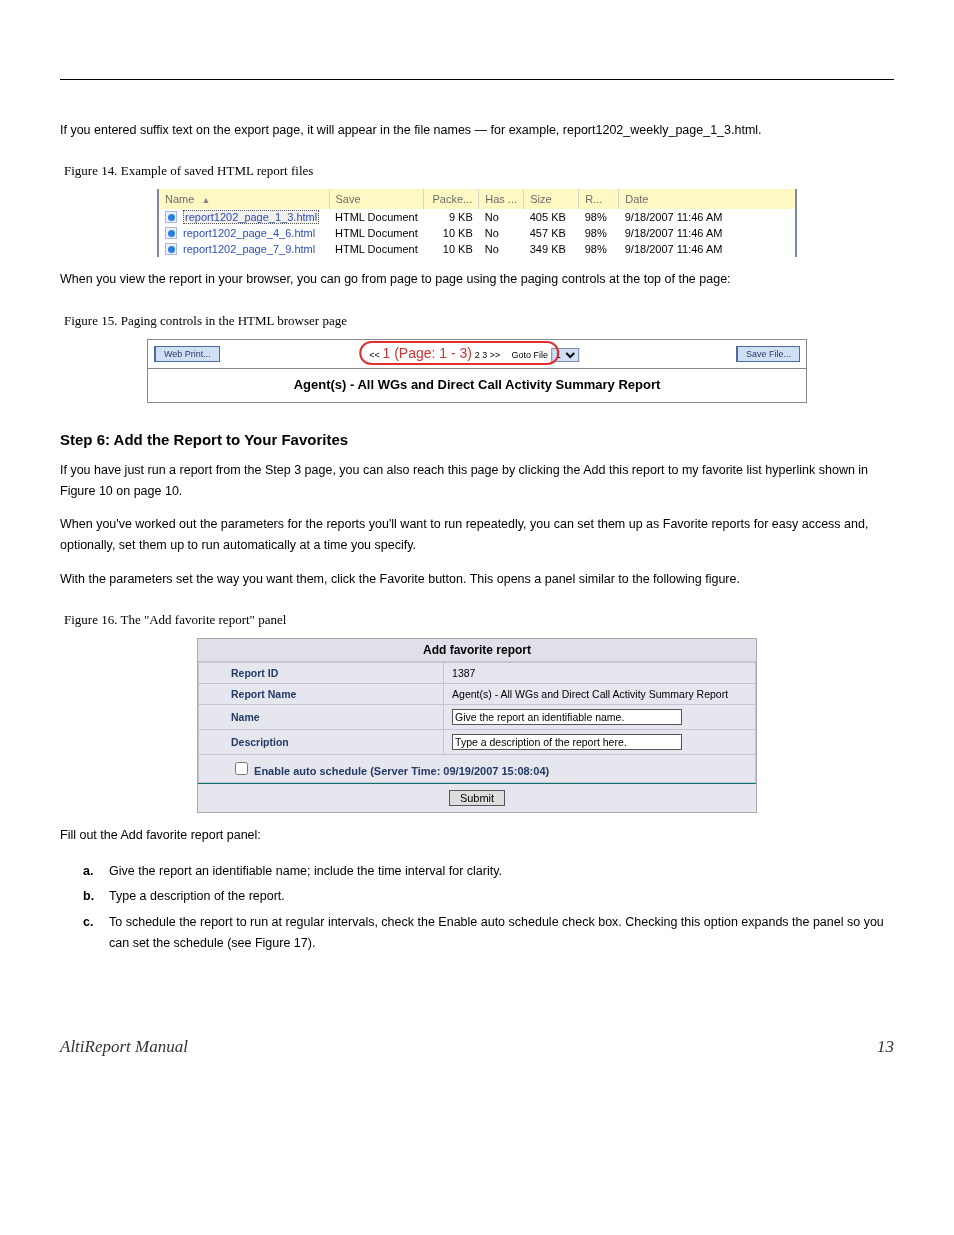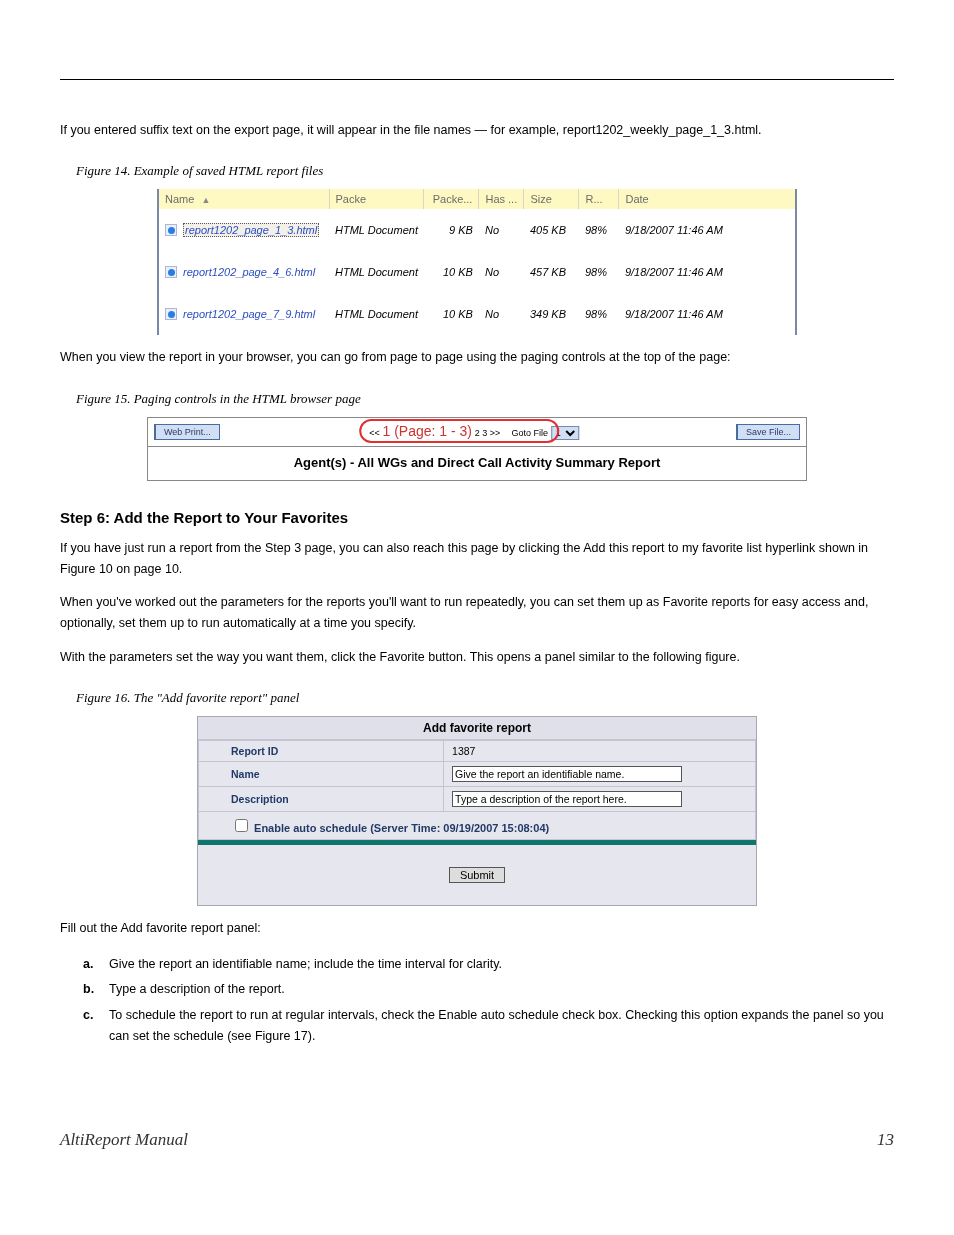--- a/index.html
+++ b/index.html
@@ -22,46 +22,44 @@
     line-height: 1.7;
     margin: 12px 0;
   }
   .heading {
     font-size: 15px;
     font-weight: bold;
     margin: 28px 0 12px 0;
   }
   .fig-label {
     font-family: "Times New Roman", serif;
-    font-style: italic;
     font-size: 13px;
-    margin: 22px 0 10px 16px;
+    margin: 22px 0 10px 4px;
   }
 
   
   .file-list {
     width: 640px;
     margin: 0 auto;
     border-left: 2px solid #7a8aa6;
     border-right: 2px solid #7a8aa6;
     font-size: 11px;
   }
   .file-list table { width: 100%; border-collapse: collapse; }
   .file-list thead td {
     background: #fef9c3;
     color: #6b6b6b;
     border-right: 1px solid #d9d5c6;
     padding: 4px 6px;
     font-size: 11px;
   }
   .file-list thead td:last-child { border-right: none; }
   .file-list tbody td {
-    padding: 15px 6px;
+    padding: 2px 6px;
     white-space: nowrap;
-    font-style: italic;
   }
   .file-link { color: #2a4ec0; }
   .sel { border: 1px dotted #555; background: #f2f0e8; padding: 0 1px; }
   .ie-icon {
     display: inline-block;
     width: 12px; height: 12px;
     border: 1px solid #a9b8d6;
     background: #eaf0fb;
     position: relative;
     margin-right: 3px;
@@ -181,22 +179,22 @@
     margin-top: 24px;
   }
   .fav-input {
     width: 230px;
     font-size: 10.5px;
     padding: 1px 2px;
     border: 1px solid #555;
   }
   .fav-submit-row {
     text-align: center;
-    padding: 22px;
-    border-top: 5px solid #0f766e;
+    padding: 6px;
+    border-top: 1px solid #0f766e;
   }
   .fav-submit {
     font-size: 11px;
     padding: 1px 10px;
     background: #ddd;
     border: 1px solid #555;
   }
   .label-name { color: #d45c18; font-weight: bold; }
 
   .footer {
@@ -219,21 +217,21 @@
 <p class="fig-label">Figure 14. Example of saved HTML report files</p>
 
 <div class="file-list">
   <table>
     <thead>
       <tr>
         <td class="col-name">
           <span>Name</span>
           <span class="sort-arrow">▲</span>
         </td>
-        <td class="col-type">Packe</td>
+        <td class="col-type">Save</td>
         <td class="col-packe">Packe...</td>
         <td class="col-has">Has ...</td>
         <td class="col-size">Size</td>
         <td class="col-r">R...</td>
         <td class="col-date">Date</td>
       </tr>
     </thead>
     <tbody>
       <tr>
         <td class="col-name">
@@ -311,20 +309,24 @@
 
 <div class="fav-fig">
   <div class="fav-title">Add favorite report</div>
   <table class="fav-table">
     <tbody>
         <tr>
       <td>Report ID</td>
       <td>1387</td>
     </tr>
     <tr>
+      <td>Report Name</td>
+      <td>Agent(s) - All WGs and Direct Call Activity Summary Report</td>
+    </tr>
+    <tr>
       <td class="label-name">Name</td>
       <td><input class="fav-input" value="Give the report an identifiable name." style=""></td>
     </tr>
     <tr>
       <td>Description</td>
       <td><input class="fav-input" value="Type a description of the report here." style=""></td>
     </tr>
     <tr class="bold-row">
       <td colspan="2">
         <input type="checkbox" style="">

